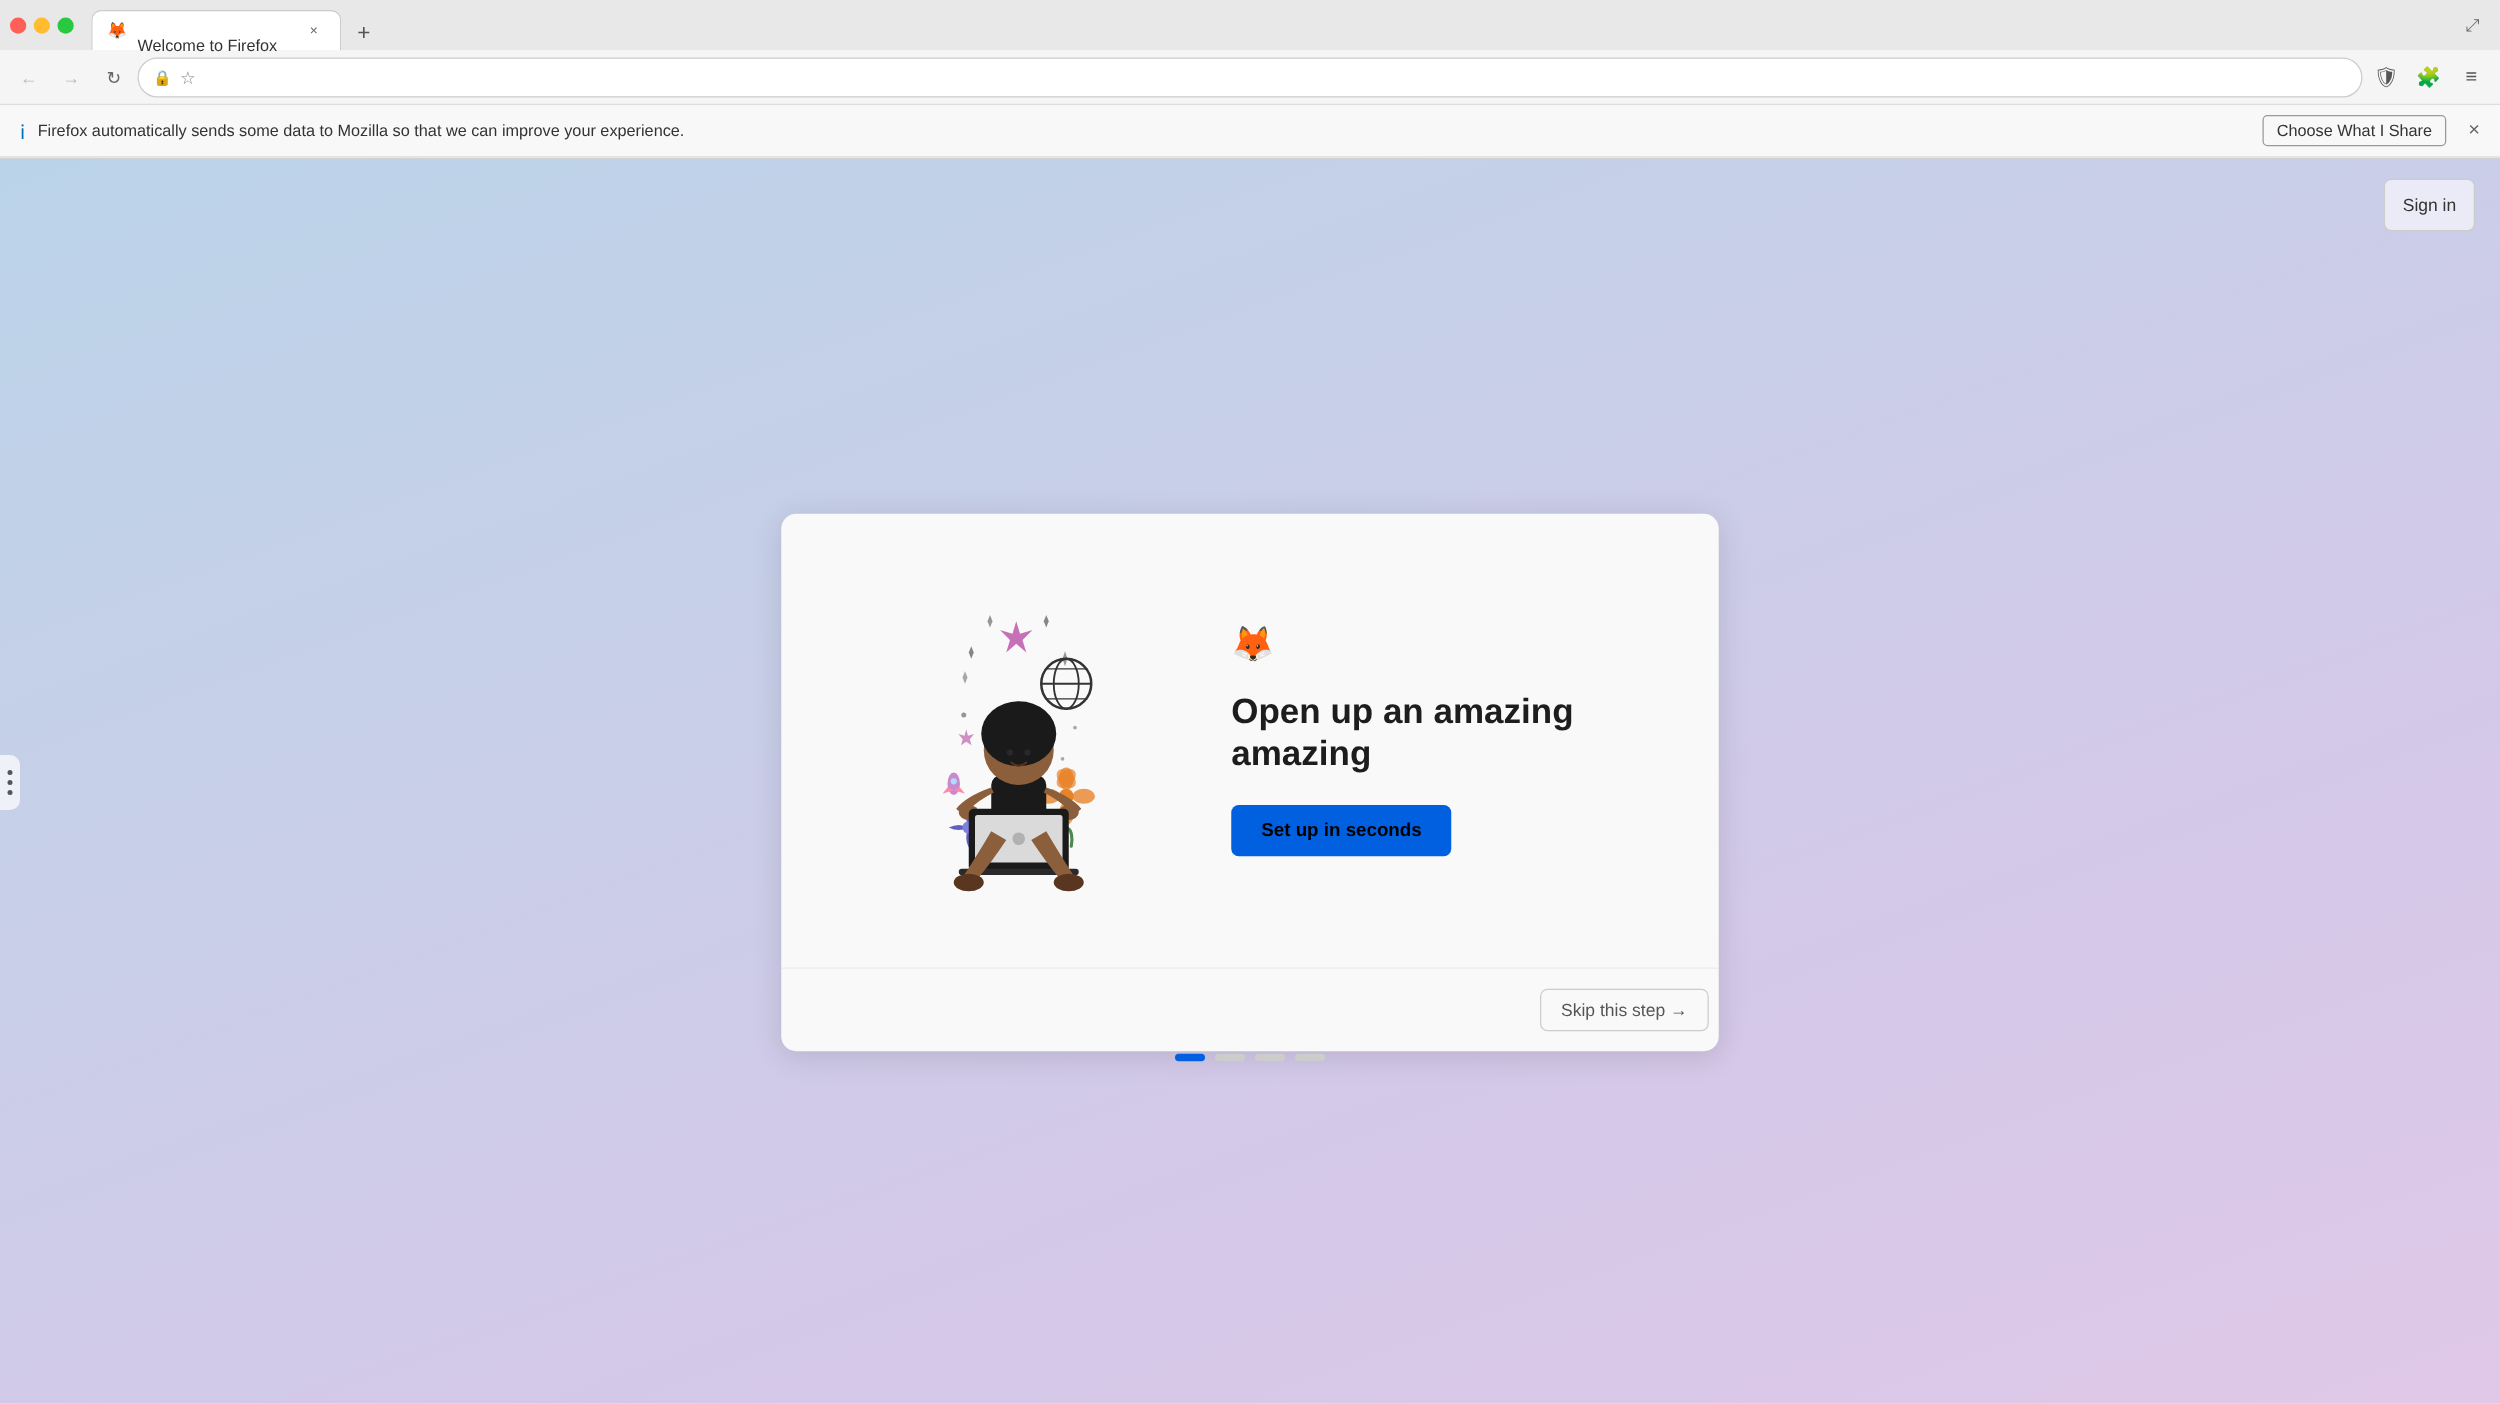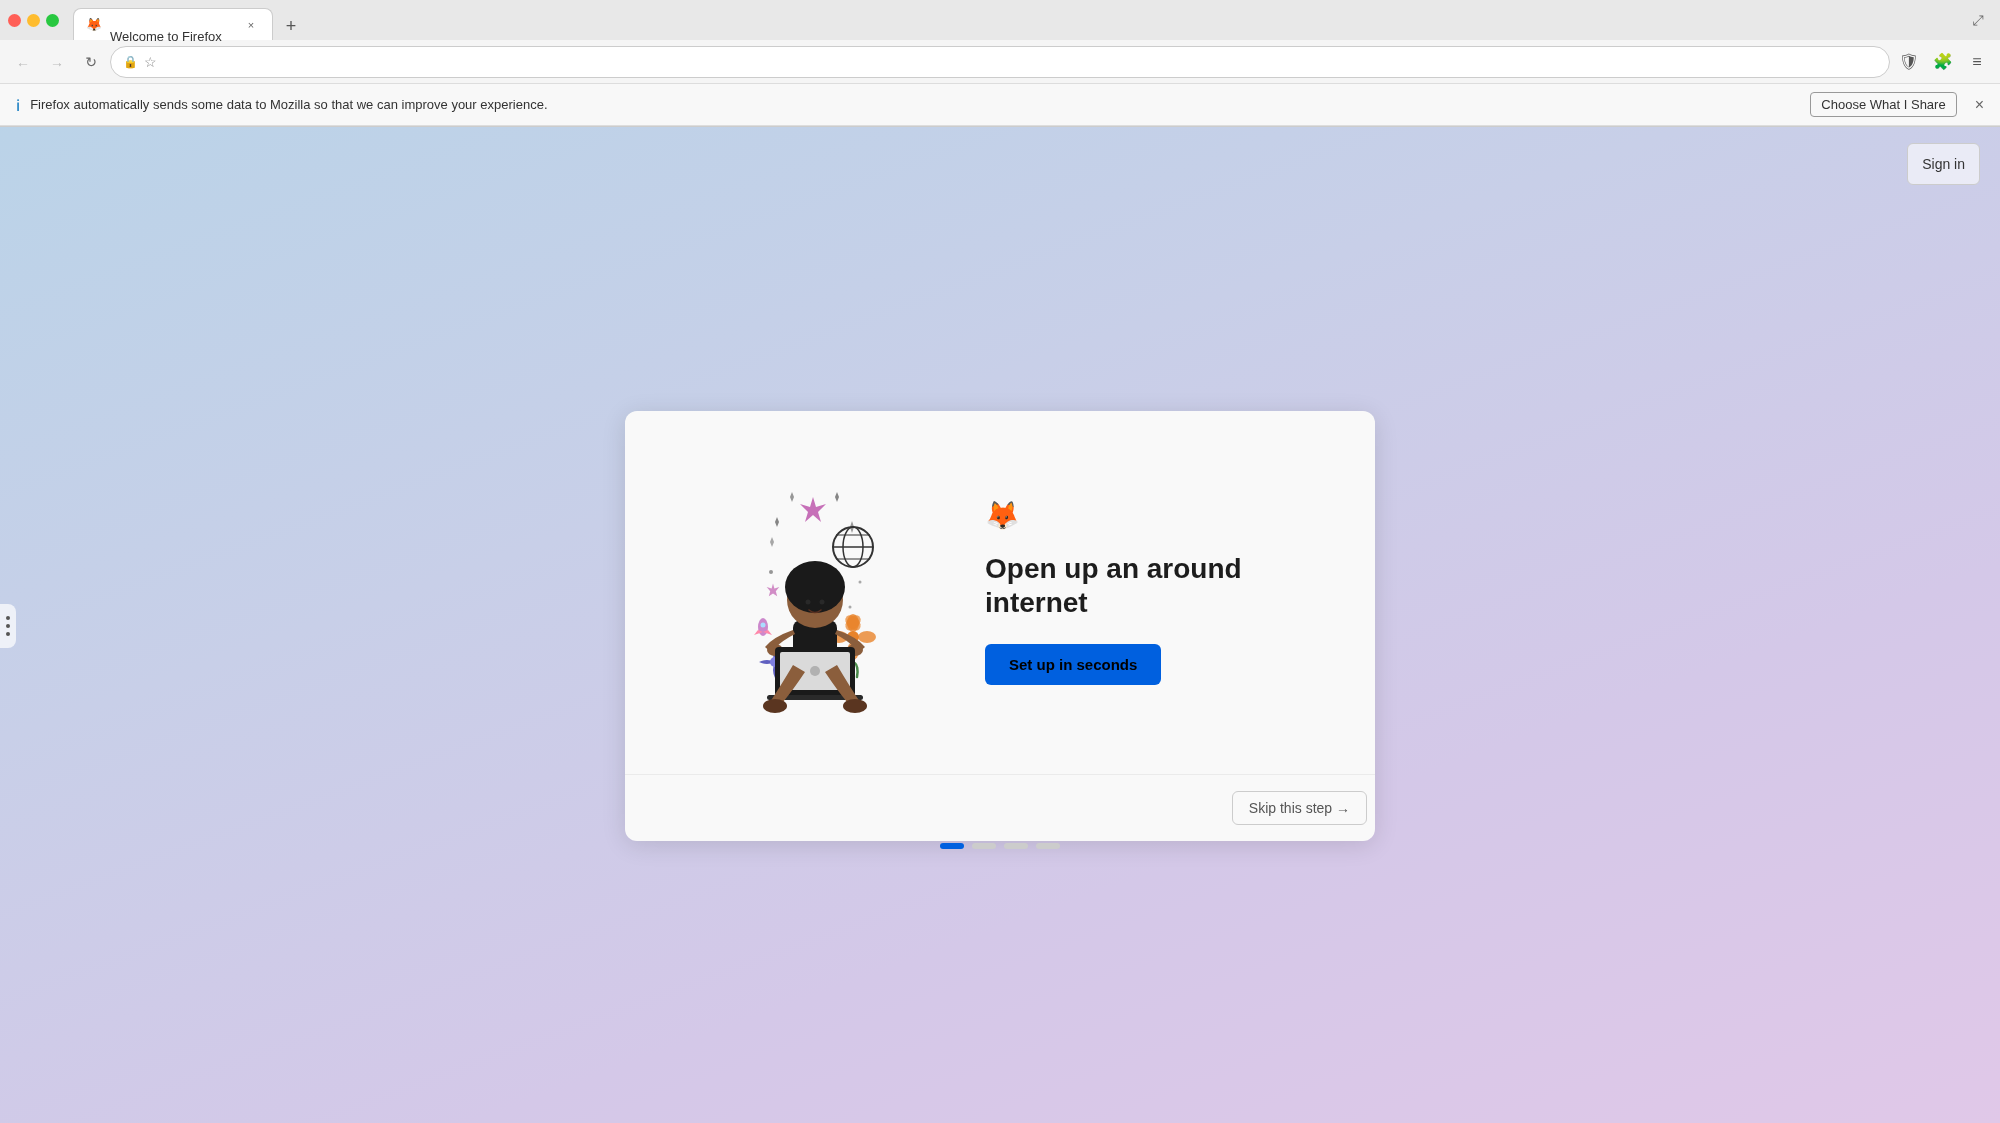--- a/index.html
+++ b/index.html
@@ -527,21 +527,21 @@
 
               <circle cx="96" cy="120" r="2" fill="#333" opacity="0.5"></circle>
               <circle cx="185" cy="130" r="1.5" fill="#333" opacity="0.4"></circle>
               <circle cx="175" cy="155" r="1.5" fill="#333" opacity="0.4"></circle>
             </g>
           </svg>
         </div>
 
         <div class="content-area">
           <div class="firefox-logo">🦊</div>
-          <h1 class="card-title">Open up an around internet</h1>
+          <h1 class="card-title">Open up an amazing amazing</h1>
           <button class="setup-btn">Set up in seconds</button>
         </div>
 
       </div>
 
       <div class="card-footer">
         <button class="skip-btn">Skip this step →</button>
       </div>
     </div>
 

